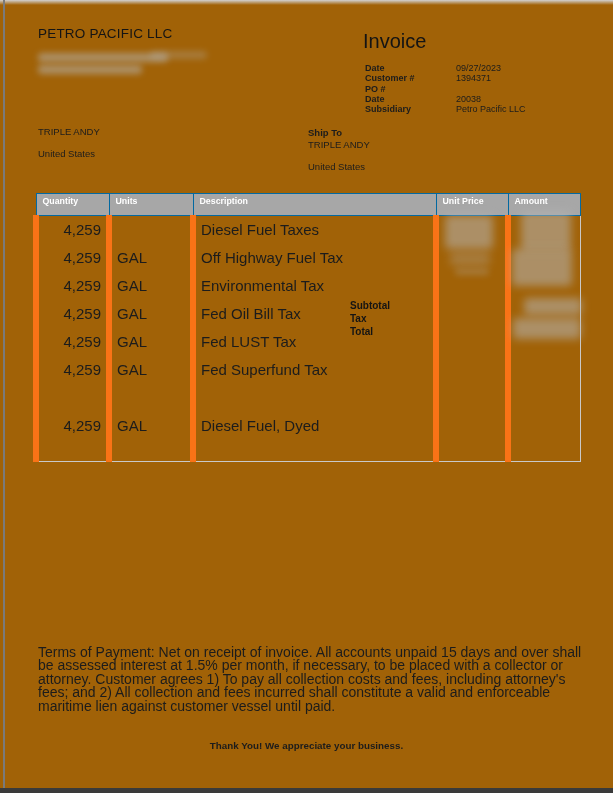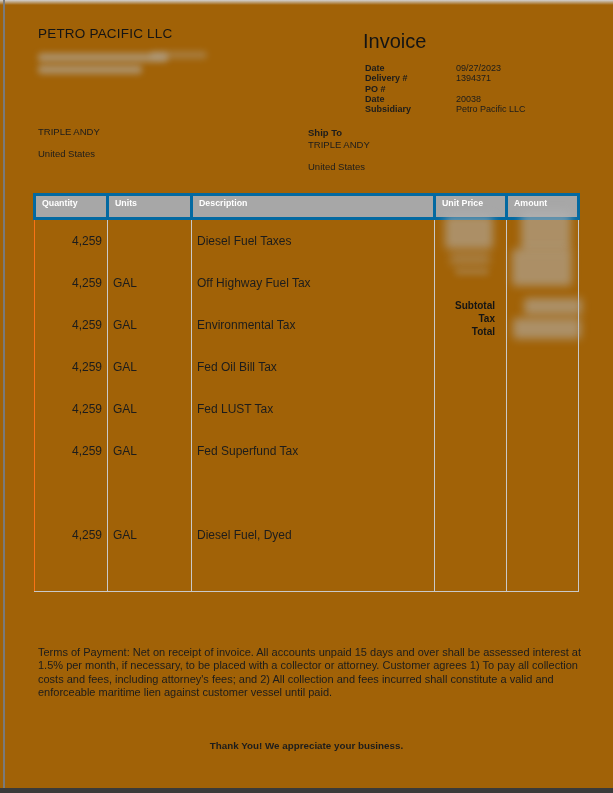--- a/index.html
+++ b/index.html
@@ -27,31 +27,31 @@
   .party.bill{left:38px;} .party.ship{left:308px;}
   .party-heading{font-weight:bold;line-height:13px;}
   .party-name{line-height:12px;}
   .party-country{margin-top:10px;line-height:12px;}
 
   .items-table{position:absolute;left:33px;top:193px;}
   table{border-collapse:collapse;table-layout:fixed;width:544px;}
   col.c-qty{width:73px;} col.c-units{width:84px;} col.c-desc{width:243px;}
   col.c-price{width:72px;} col.c-amt{width:72px;}
   thead th{background:#a7a7a7;color:#ffffff;font-size:8.8px;font-weight:bold;text-align:left;
-    height:13px;padding:0 0 8px 6px;border:3px solid #0369a1;white-space:nowrap;}
-  tbody td{font-size:12px;line-height:10px;height:10px;padding:16px 5px;vertical-align:top;
-    border-left:1px solid #f97316;border-right:1px solid #c9c9c9;white-space:nowrap;overflow:hidden;}
+    height:13px;padding:0 0 8px 6px;border:1px solid #0369a1;white-space:nowrap;}
+  tbody td{font-size:15px;line-height:10px;height:10px;padding:9px 5px;vertical-align:top;
+    border-left:6px solid #f97316;border-right:1px solid #c9c9c9;white-space:nowrap;overflow:hidden;}
   tbody tr.filler td{height:3px;}
   tbody tr:last-child td{border-bottom:1px solid #c9c9c9;}
   td.qty{text-align:right;}
 
-  .totals{position:absolute;left:350px;top:300px;width:145px;text-align:right;
+  .totals{position:absolute;left:350px;top:300px;width:145px;text-align:left;
     font-size:10px;font-weight:bold;line-height:12.8px;color:#141414;}
 
-  .footer-terms{position:absolute;left:38px;top:646px;width:545px;font-size:11px;line-height:13.4px;}
+  .footer-terms{position:absolute;left:38px;top:646px;width:545px;font-size:14px;line-height:13.4px;}
   .footer-delivery{position:absolute;left:38px;top:704px;width:545px;font-size:9.5px;line-height:13.4px;}
   .thank-you{position:absolute;left:0;top:740px;width:613px;text-align:center;
     font-size:9.8px;font-weight:bold;}
 </style>
 </head>
 <body>
 
 <div class="page">
   <div class="top-shadow"></div>
   <div class="left-edge"></div>
@@ -62,21 +62,21 @@
   <div class="redact" style="left:38px;top:65px;width:104px;height:9px;"></div>
 
   <div class="invoice-title">Invoice</div>
 
   <div class="invoice-meta">
       <div class="meta-row">
         <span class="meta-label">Date</span>
         <span class="meta-value">09/27/2023</span>
       </div>
       <div class="meta-row">
-        <span class="meta-label">Delivery #</span>
+        <span class="meta-label">Customer #</span>
         <span class="meta-value">1394371</span>
       </div>
       <div class="meta-row">
         <span class="meta-label">PO #</span>
         <span class="meta-value"></span>
       </div>
       <div class="meta-row">
         <span class="meta-label">Date</span>
         <span class="meta-value">20038</span>
       </div>

